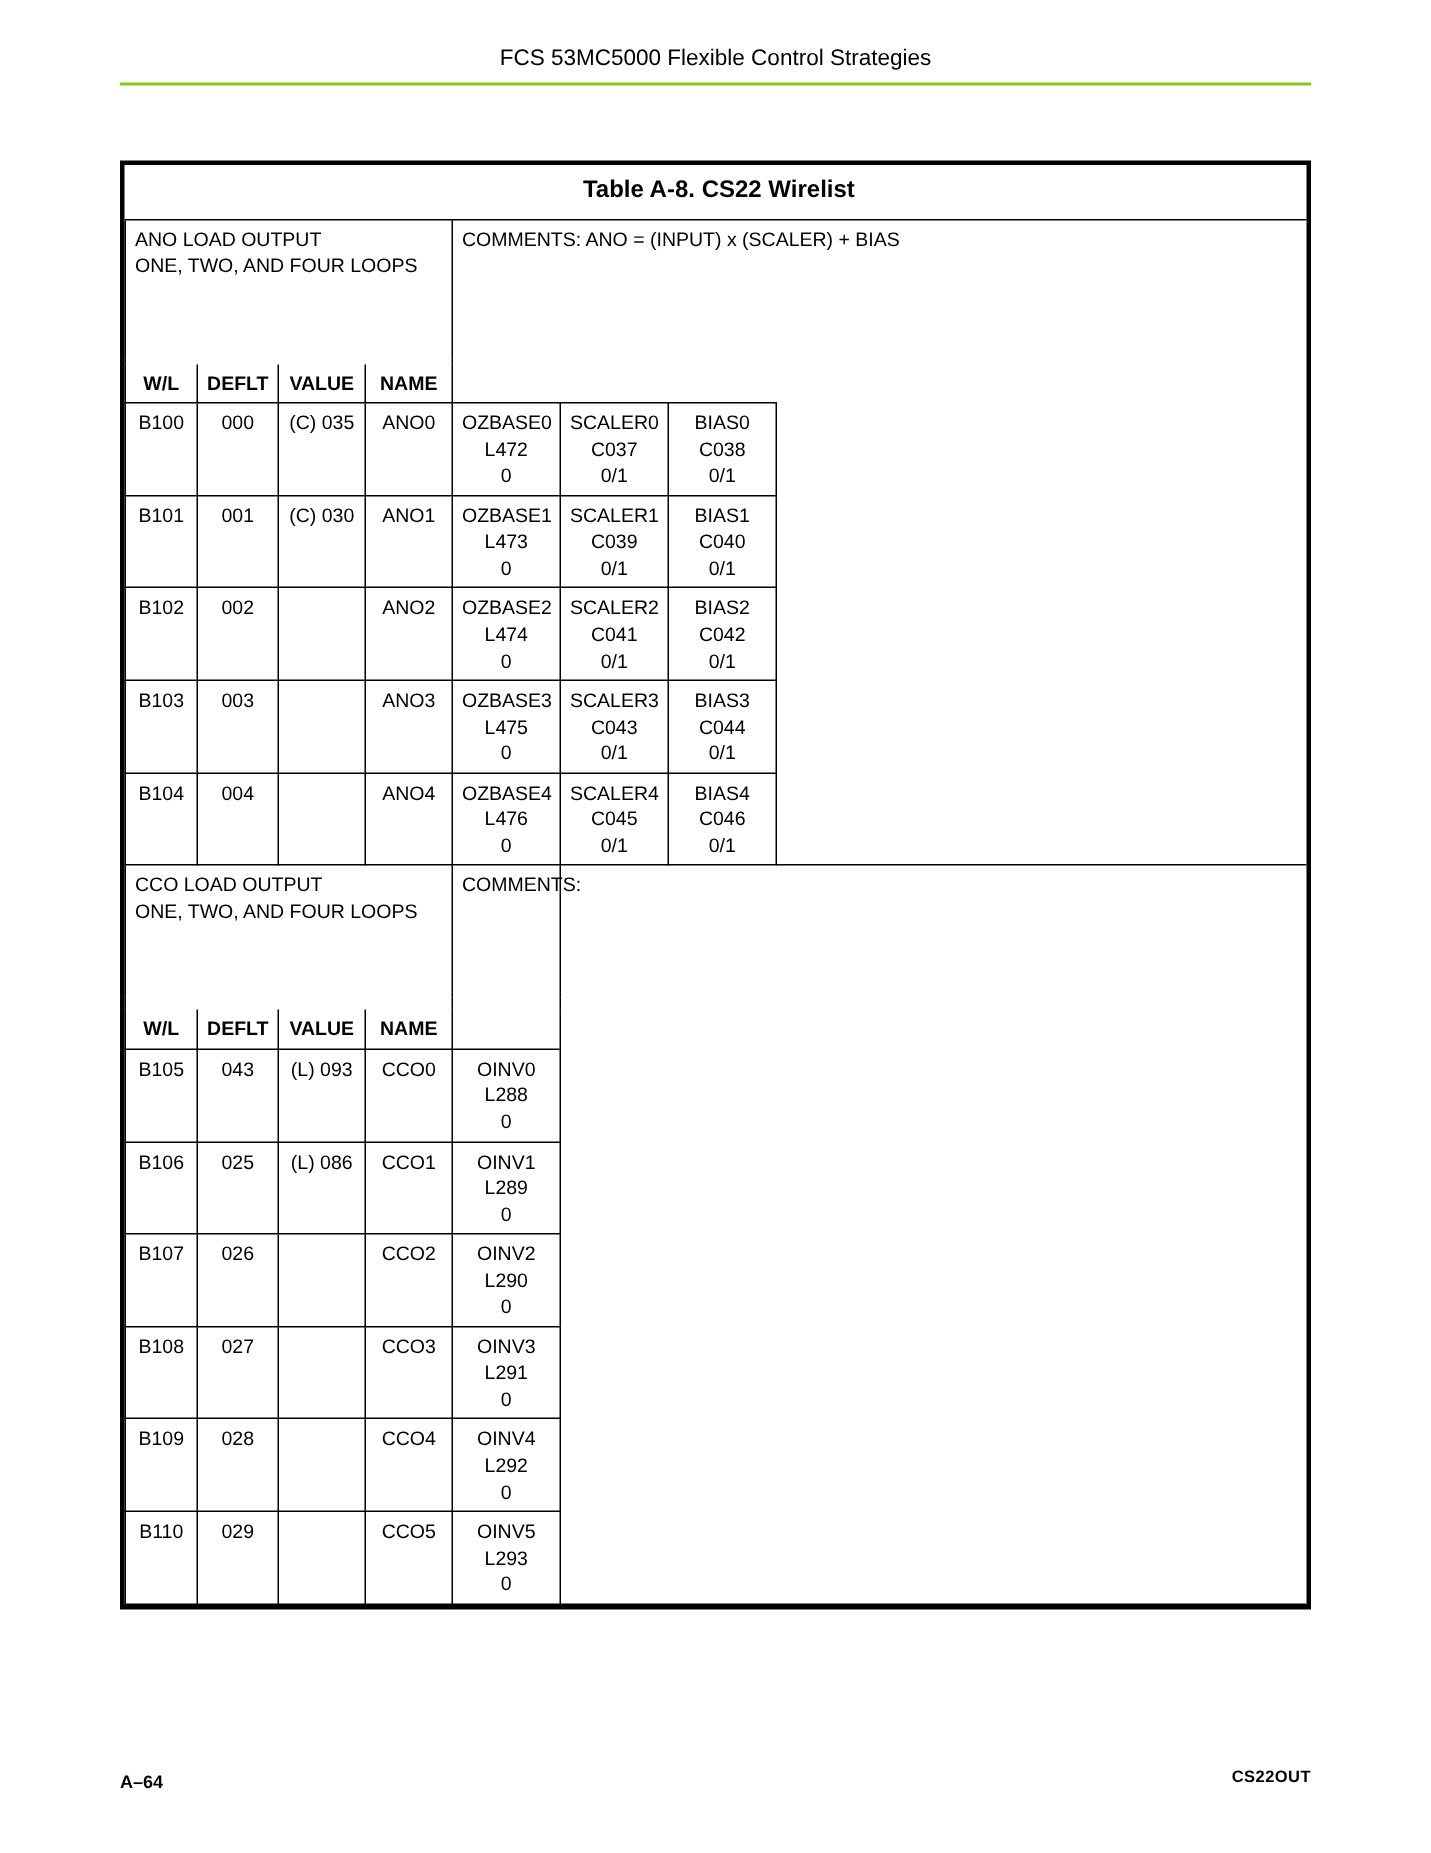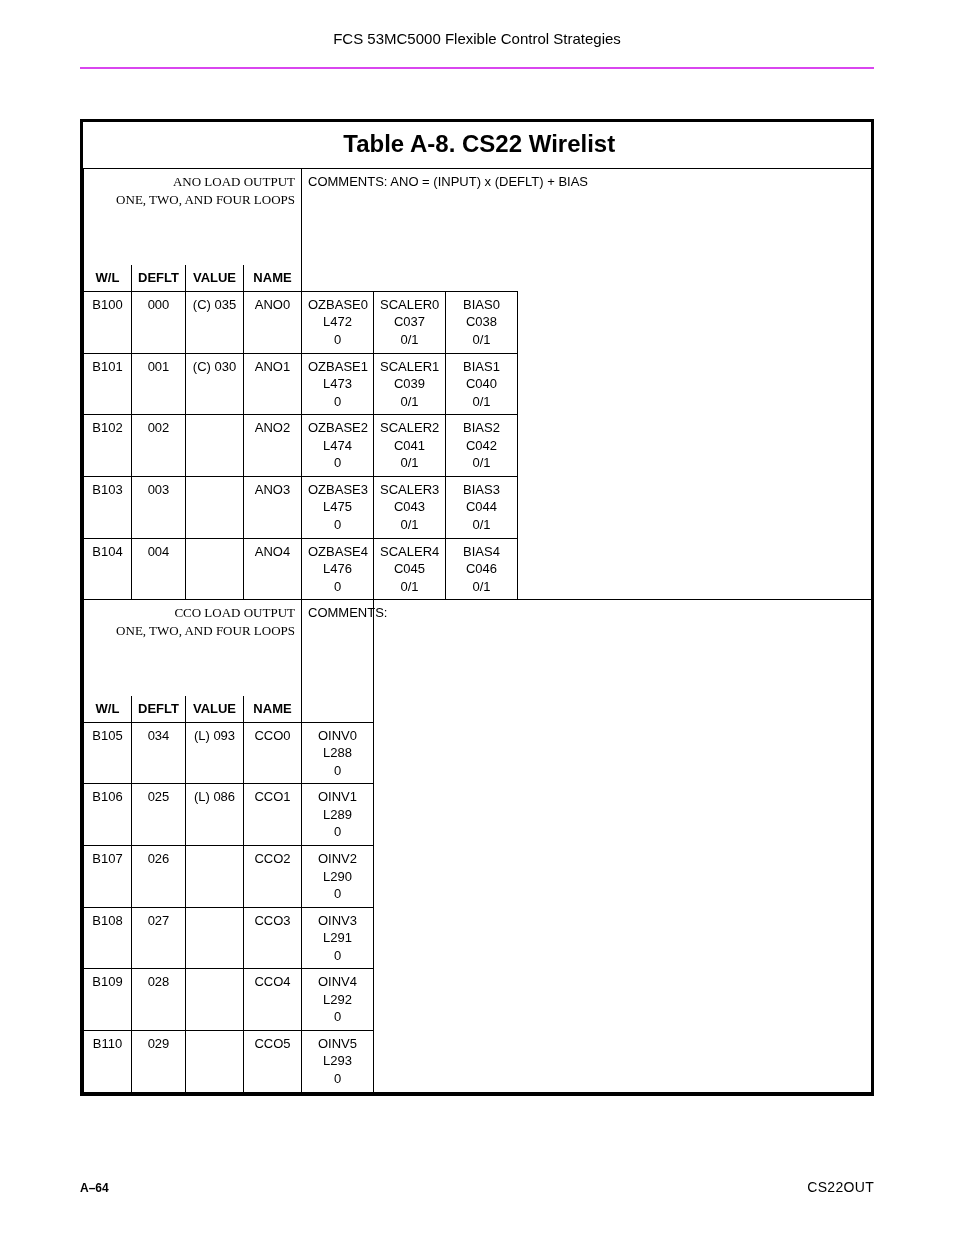--- a/index.html
+++ b/index.html
@@ -11,31 +11,31 @@
     font-size: 14px;
   }
   .page {
     width: 954px;
     height: 1235px;
     position: relative;
     box-sizing: border-box;
     padding: 30px 80px 40px 80px;
   }
   .hdr-line {
-    border-bottom: 2px solid #d946ef;
-    padding-bottom: 20px;
+    border-bottom: 2px solid #84cc16;
+    padding-bottom: 8px;
     text-align: center;
     font-size: 15px;
     margin-bottom: 50px;
   }
   .table-frame {
     border: 3px solid #000;
   }
   .title-row td {
-    font-size: 24px;
+    font-size: 16px;
     font-weight: bold;
     padding: 6px 0 8px 4px;
   }
   table {
     border-collapse: collapse;
     width: 100%;
     table-layout: fixed;
   }
   td, th {
     border: 1px solid #000;
@@ -48,32 +48,31 @@
   th {
     font-weight: bold;
     vertical-align: bottom;
   }
   .no-top { border-top: none; }
   .no-bottom { border-bottom: none; }
   .no-left { border-left: none; }
   .no-right { border-right: none; }
   .l { text-align: left; }
   .section-hdr {
-    text-align: right;
+    text-align: left;
     vertical-align: top;
-    font-family: Liberation Serif, serif;
   }
   .footer {
     position: absolute;
     bottom: 40px;
     left: 80px;
     right: 80px;
   }
   .footer .pg { font-weight: bold; font-size: 12px; }
-  .footer .code { float: right; font-size: 14px; letter-spacing: 0.3px; font-weight: normal;}
+  .footer .code { float: right; font-size: 11px; letter-spacing: 0.3px; font-weight: bold;}
   
   .c-wl   { width: 48px; }
   .c-def  { width: 54px; }
   .c-val  { width: 58px; }
   .c-nam  { width: 58px; }
   .c-p    { width: 72px; }
   .c-rest { width: auto; }
 </style>
 </head>
 <body>
@@ -98,21 +97,21 @@
       <tbody>
           <tr class="title-row">
         <td colspan="8" class="no-top no-left no-right">Table A-8.  CS22 Wirelist</td>
       </tr>
 
       <tr>
         <td colspan="4" rowspan="2" class="section-hdr no-bottom" style="position:relative;height:88px;">
           <span style="white-space:pre-line;">ANO LOAD OUTPUT
 ONE, TWO, AND FOUR LOOPS</span>
         </td>
-        <td colspan="4" class="l no-bottom no-right">COMMENTS:  ANO =  (INPUT) x (DEFLT) + BIAS</td>
+        <td colspan="4" class="l no-bottom no-right">COMMENTS:  ANO =  (INPUT) x (SCALER) + BIAS</td>
       </tr>
       <tr>
         <td colspan="4" class="no-top no-bottom no-right" style="height:4px;padding:0;"></td>
       </tr>
       <tr>
         <th class="no-top">W/L</th>
         <th class="no-top">DEFLT</th>
         <th class="no-top">VALUE</th>
         <th class="no-top">NAME</th>
         <th colspan="4" class="no-top no-bottom no-right"></th>
@@ -191,21 +190,21 @@
         <th class="no-top">VALUE</th>
         <th class="no-top">NAME</th>
         <th class="no-top no-bottom"></th>
         <th colspan="3" class="no-top no-bottom no-right no-left"></th>
       </tr>
 
       </tbody>
         <tbody id="sec2-body">
           <tr>
             <td>B105</td>
-            <td>034</td>
+            <td>043</td>
             <td>(L) 093</td>
             <td>CCO0</td>
             <td>OINV0<br>L288<br>0</td>
             <td colspan="3" class="no-top no-right no-left no-bottom"></td>
           </tr>
           <tr>
             <td>B106</td>
             <td>025</td>
             <td>(L) 086</td>
             <td>CCO1</td>

